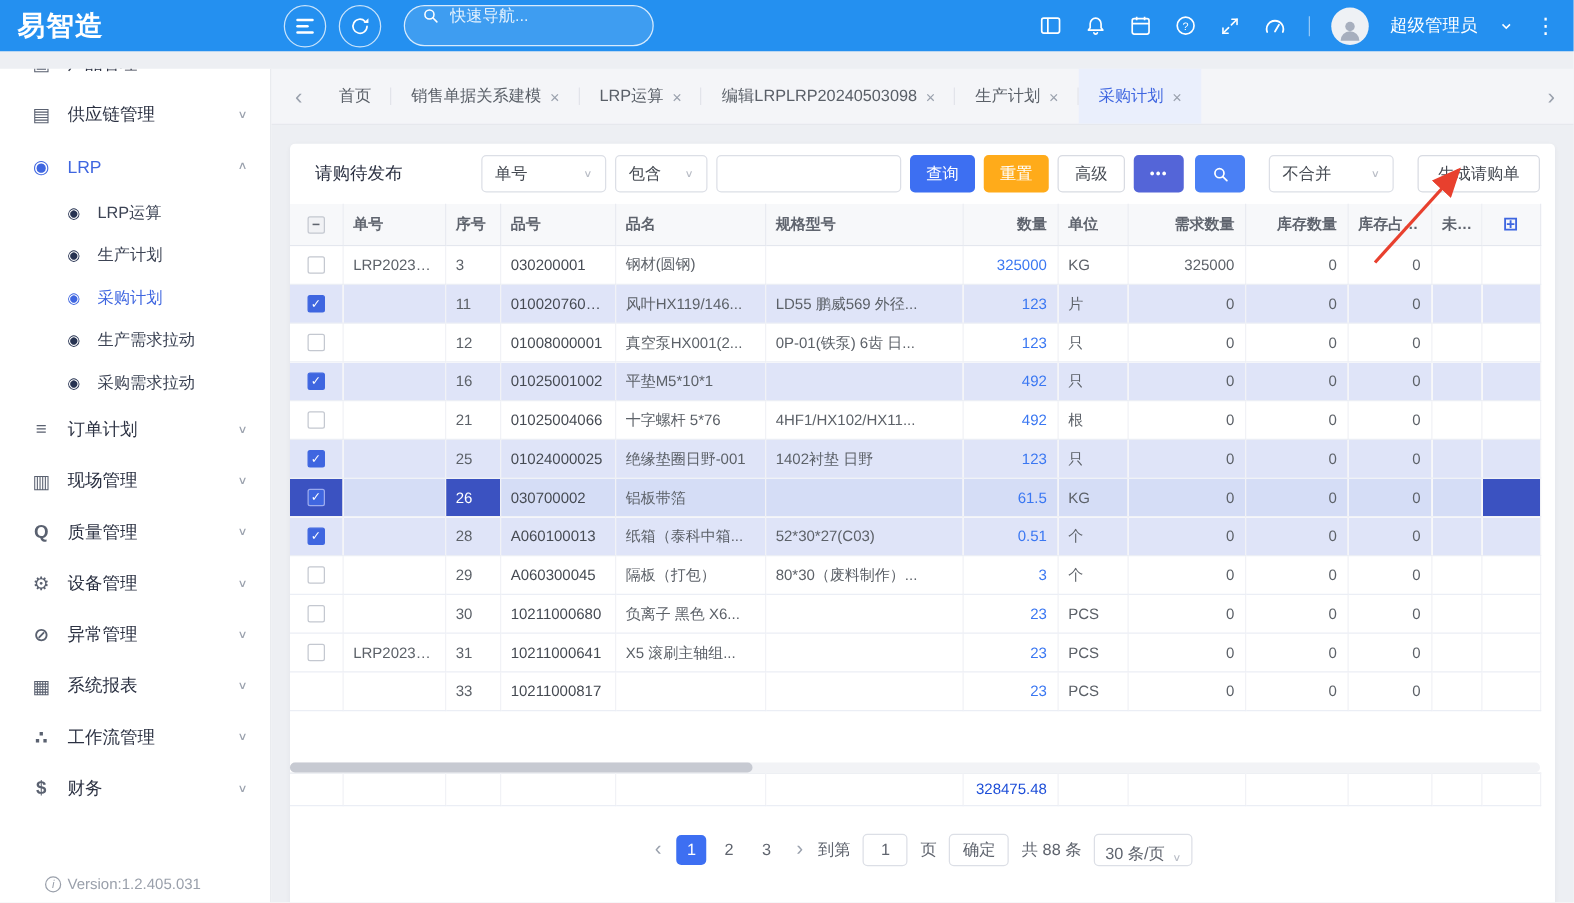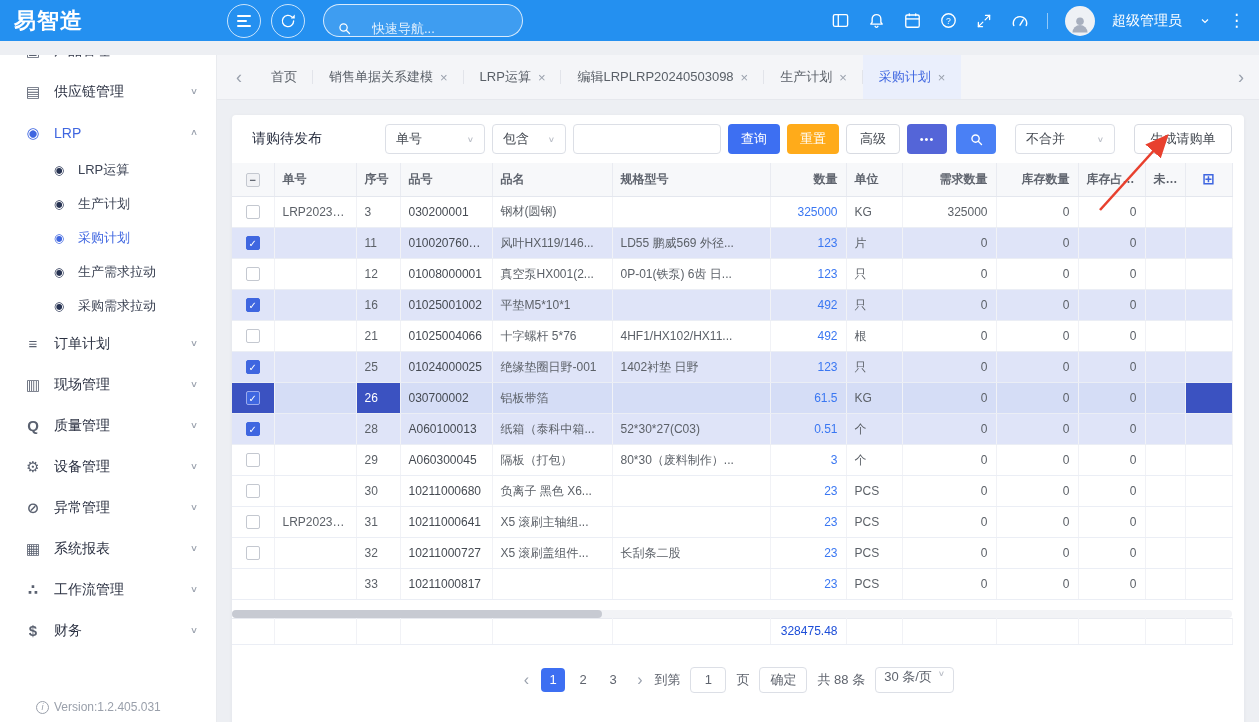--- a/index.html
+++ b/index.html
@@ -9,21 +9,21 @@
 input{font-family:inherit;outline:none}
 
 
 .topbar{position:absolute;top:0;left:0;right:0;height:41px;background:#2490f0;display:flex;z-index:30}
 .logo{flex:0 0 217px;display:flex;align-items:center;padding-left:14px;color:#fff;font-size:22px;font-weight:bold;letter-spacing:1px}
 .topbar-main{flex:1;display:flex;align-items:center;padding:0 14px 0 10px;gap:10px}
 .circle-btn{width:34px;height:34px;border-radius:50%;border:1px solid rgba(255,255,255,.75);display:flex;align-items:center;justify-content:center;color:#fff;flex:0 0 auto}
 .hamburger{display:flex;flex-direction:column;gap:3px;align-items:flex-start}
 .hamburger i{display:block;height:2px;background:#fff;border-radius:1px}
 .hamburger i:nth-child(1){width:14px}.hamburger i:nth-child(2){width:10px}.hamburger i:nth-child(3){width:14px}
-.nav-search{margin-left:8px;width:200px;height:33px;border:1px solid rgba(255,255,255,.8);border-radius:17px;background:rgba(255,255,255,.12);display:flex;align-items:flex-end;gap:20px;padding:0 13px}
+.nav-search{margin-left:8px;width:200px;height:33px;border:1px solid rgba(255,255,255,.8);border-radius:17px;background:rgba(255,255,255,.12);display:flex;align-items:flex-start;gap:8px;padding:0 13px}
 .nav-search input{flex:1;background:transparent;border:none;color:#fff;font-size:13px;min-width:0}
 .nav-search input::placeholder{color:rgba(255,255,255,.85)}
 .topbar-right{margin-left:auto;display:flex;align-items:center;gap:17px}
 .tb-ic{display:flex;align-items:center;justify-content:center;color:#fff}
 .tb-divider{width:1px;height:16px;background:rgba(255,255,255,.5)}
 .avatar{width:30px;height:30px;border-radius:50%;background:#eef1f5;display:flex;align-items:flex-end;justify-content:center;overflow:hidden;cursor:pointer}
 .user-name{color:#fff;font-size:14px;cursor:pointer}
 .kebab{color:#fff;font-size:17px;line-height:1;cursor:pointer}
 
 
@@ -96,21 +96,21 @@
 table.grid.sum td{height:26px;border-top:1px solid #e8eaf0;color:#1d4ed8}
 
 
 .pagination{margin-top:22px;display:flex;align-items:center;justify-content:center;gap:10px;font-size:13px;color:#5f646e}
 .pg-arrow{font-size:16px;color:#9aa1ad;cursor:pointer;padding:0 2px}
 .pages{display:flex;gap:6px}
 .page{min-width:24px;height:24px;border-radius:4px;display:flex;align-items:center;justify-content:center;cursor:pointer}
 .page.active{background:#3d6ff2;color:#fff}
 .pg-input{width:36px;height:26px;border:1px solid #dcdfe6;border-radius:4px;text-align:center;font-size:13px;color:#5f646e}
 .pg-btn{height:26px;padding:0 10px;border:1px solid #dcdfe6;border-radius:4px;background:#fff;color:#5f646e;font-size:13px}
-.pg-size{height:26px;border:1px solid #dcdfe6;border-radius:4px;display:flex;align-items:flex-start;gap:6px;padding:0 8px;cursor:pointer}
+.pg-size{height:26px;border:1px solid #dcdfe6;border-radius:4px;display:flex;align-items:flex-end;gap:6px;padding:0 8px;cursor:pointer}
 
 
 .red-arrow{position:absolute;left:860px;top:25px;pointer-events:none;z-index:40;overflow:visible}
 </style>
 </head>
 <body>
 
 <header class="topbar" data-name="top-header">
   <div class="logo" data-name="app-logo">易智造</div>
   <div class="topbar-main" data-name="topbar-main">
@@ -550,35 +550,20 @@
                 <td data-name="item-name-cell">X5 滚刷主轴组...</td>
                 <td data-name="spec-cell"></td>
                 <td class="num link" data-name="qty-cell">23</td>
                 <td data-name="unit-cell">PCS</td>
                 <td class="num" data-name="demand-qty-cell">0</td>
                 <td class="num" data-name="stock-qty-cell">0</td>
                 <td class="num" data-name="occupied-qty-cell">0</td>
                 <td data-name="extra-cell"></td>
                 <td class="icon-col" data-name="frozen-cell"></td>
               </tr>
-              <tr data-name="table-row">
-                <td class="cb-cell" data-name="checkbox-cell"><span class="cbx" data-name="row-checkbox"></span></td>
-                <td data-name="order-no-cell"></td>
-                <td data-name="seq-cell">32</td>
-                <td data-name="item-no-cell">10211000727</td>
-                <td data-name="item-name-cell">X5 滚刷盖组件...</td>
-                <td data-name="spec-cell">长刮条二股</td>
-                <td class="num link" data-name="qty-cell">23</td>
-                <td data-name="unit-cell">PCS</td>
-                <td class="num" data-name="demand-qty-cell">0</td>
-                <td class="num" data-name="stock-qty-cell">0</td>
-                <td class="num" data-name="occupied-qty-cell">0</td>
-                <td data-name="extra-cell"></td>
-                <td class="icon-col" data-name="frozen-cell"></td>
-              </tr>
               <tr class=" partial" data-name="table-row">
                 <td class="cb-cell" data-name="checkbox-cell"></td>
                 <td data-name="order-no-cell"></td>
                 <td data-name="seq-cell">33</td>
                 <td data-name="item-no-cell">10211000817</td>
                 <td data-name="item-name-cell"></td>
                 <td data-name="spec-cell"></td>
                 <td class="num link" data-name="qty-cell">23</td>
                 <td data-name="unit-cell">PCS</td>
                 <td class="num" data-name="demand-qty-cell">0</td>

